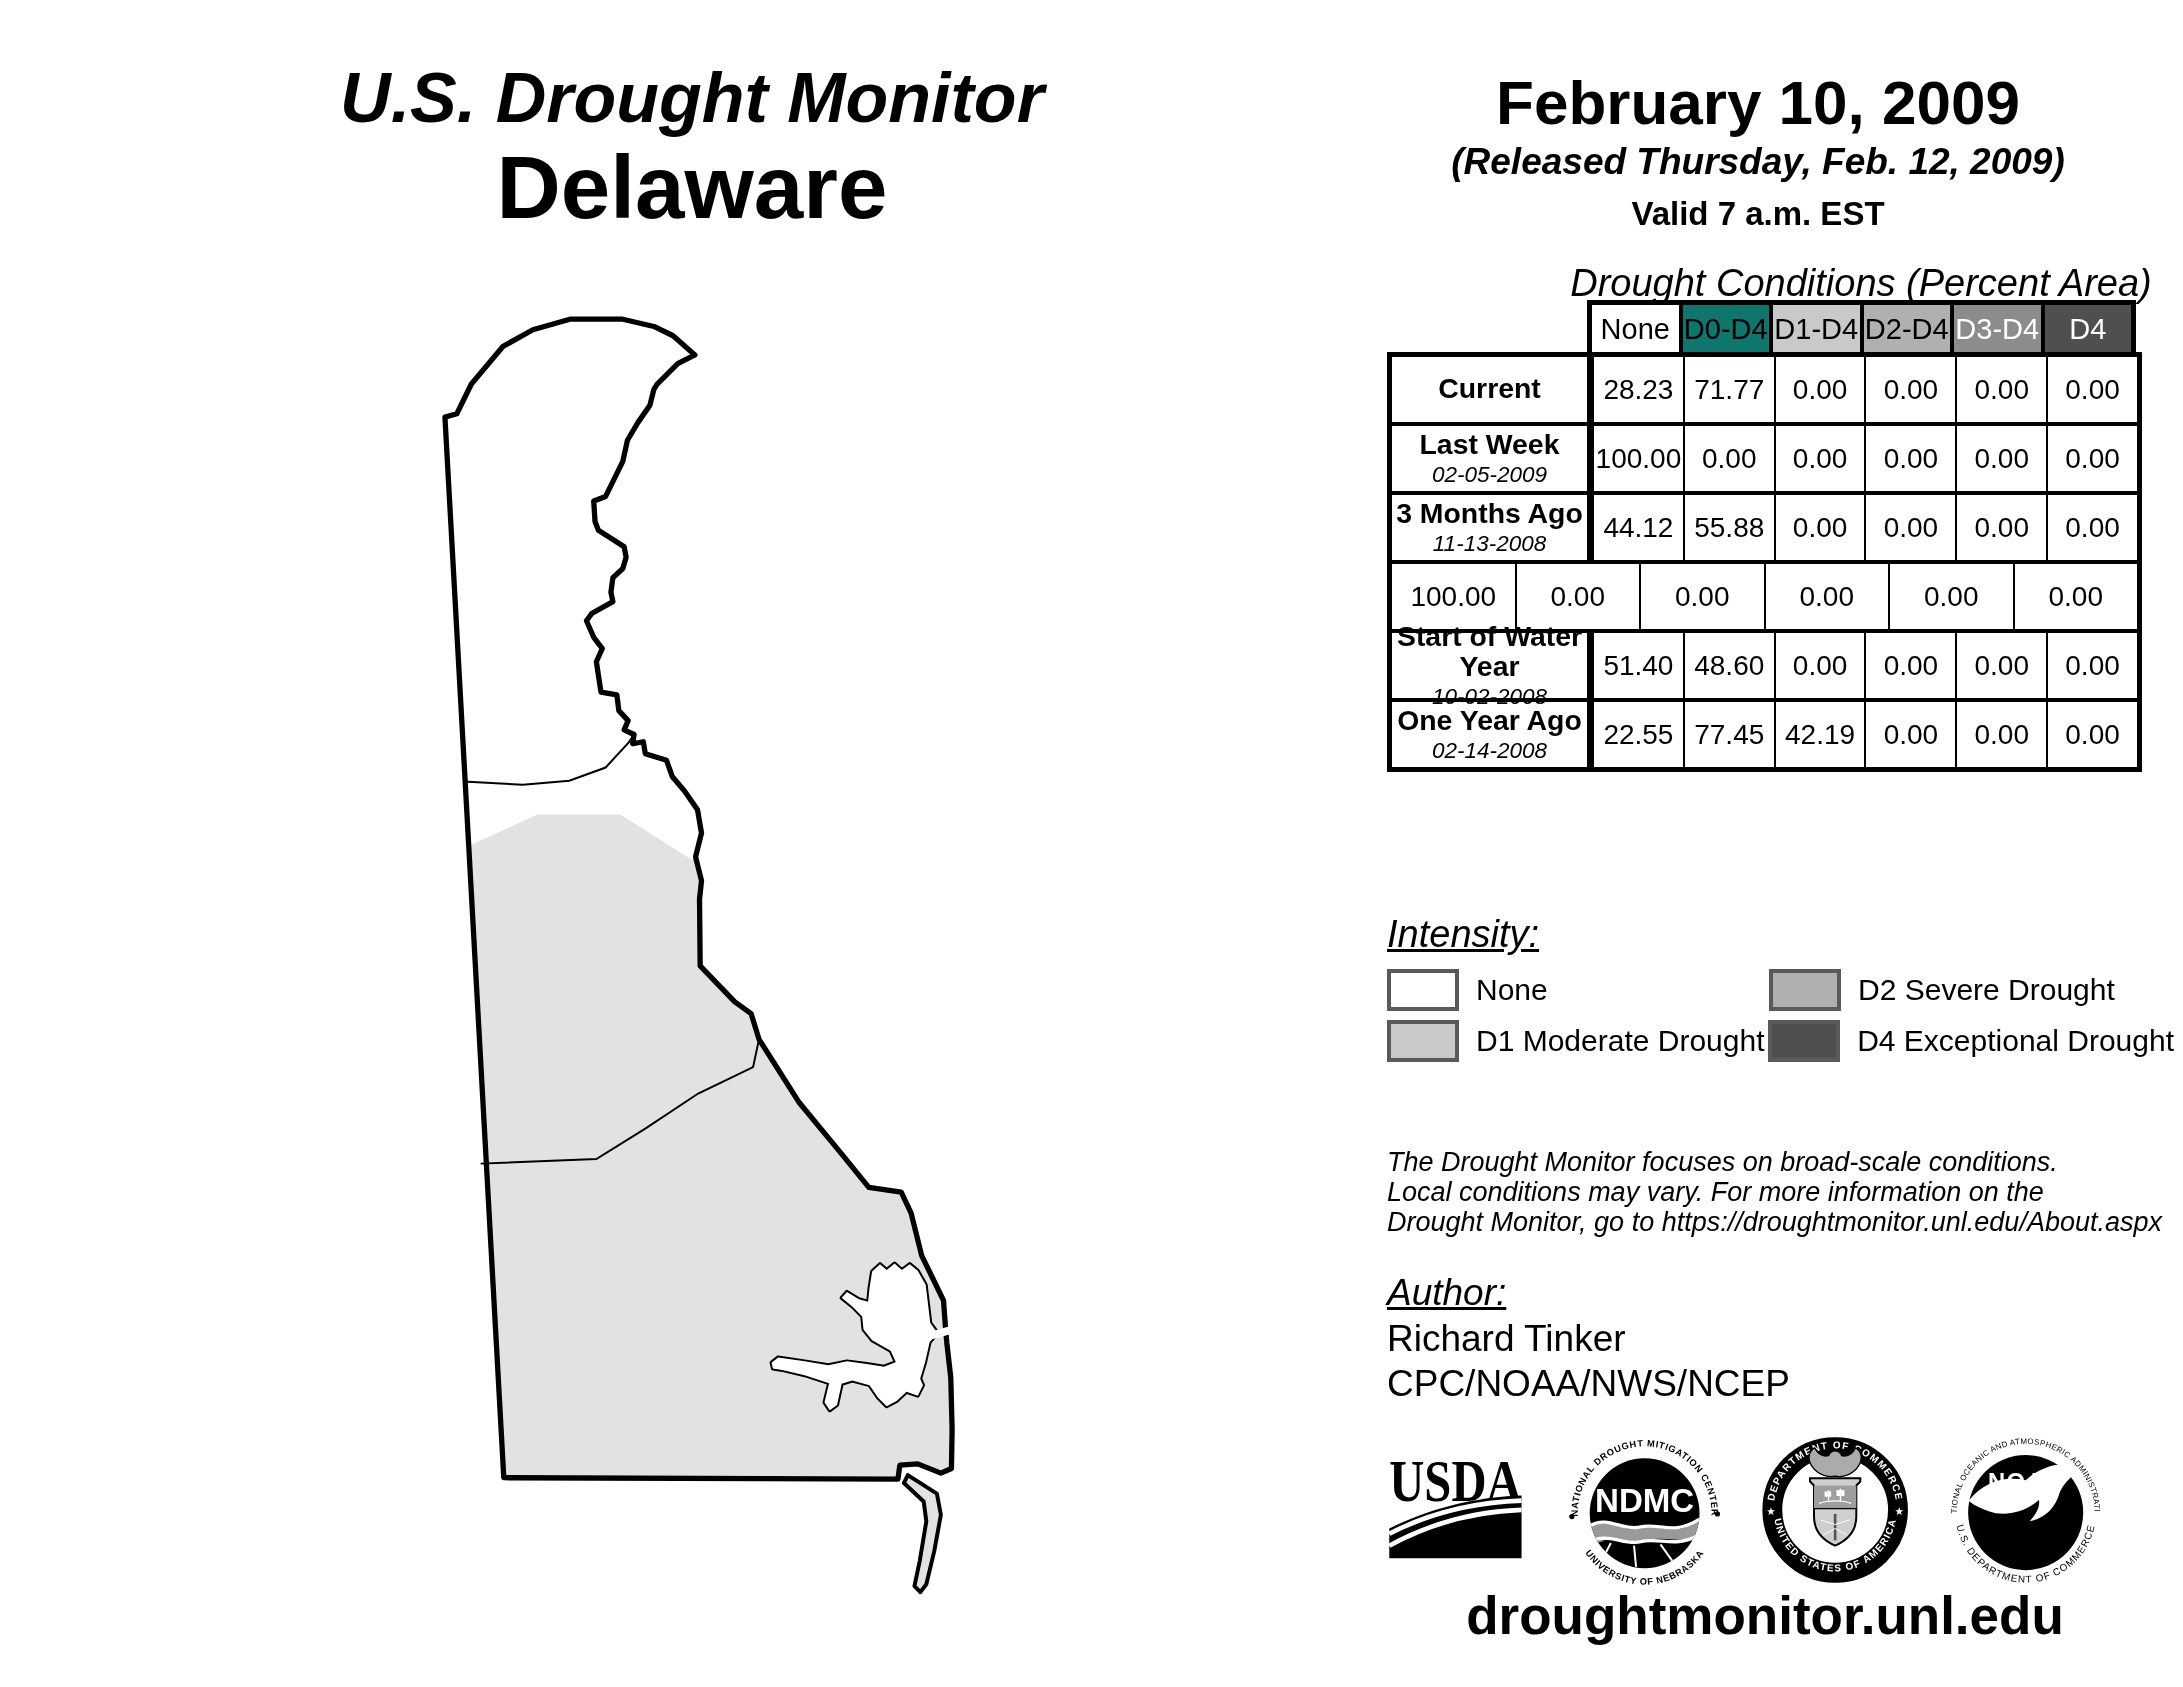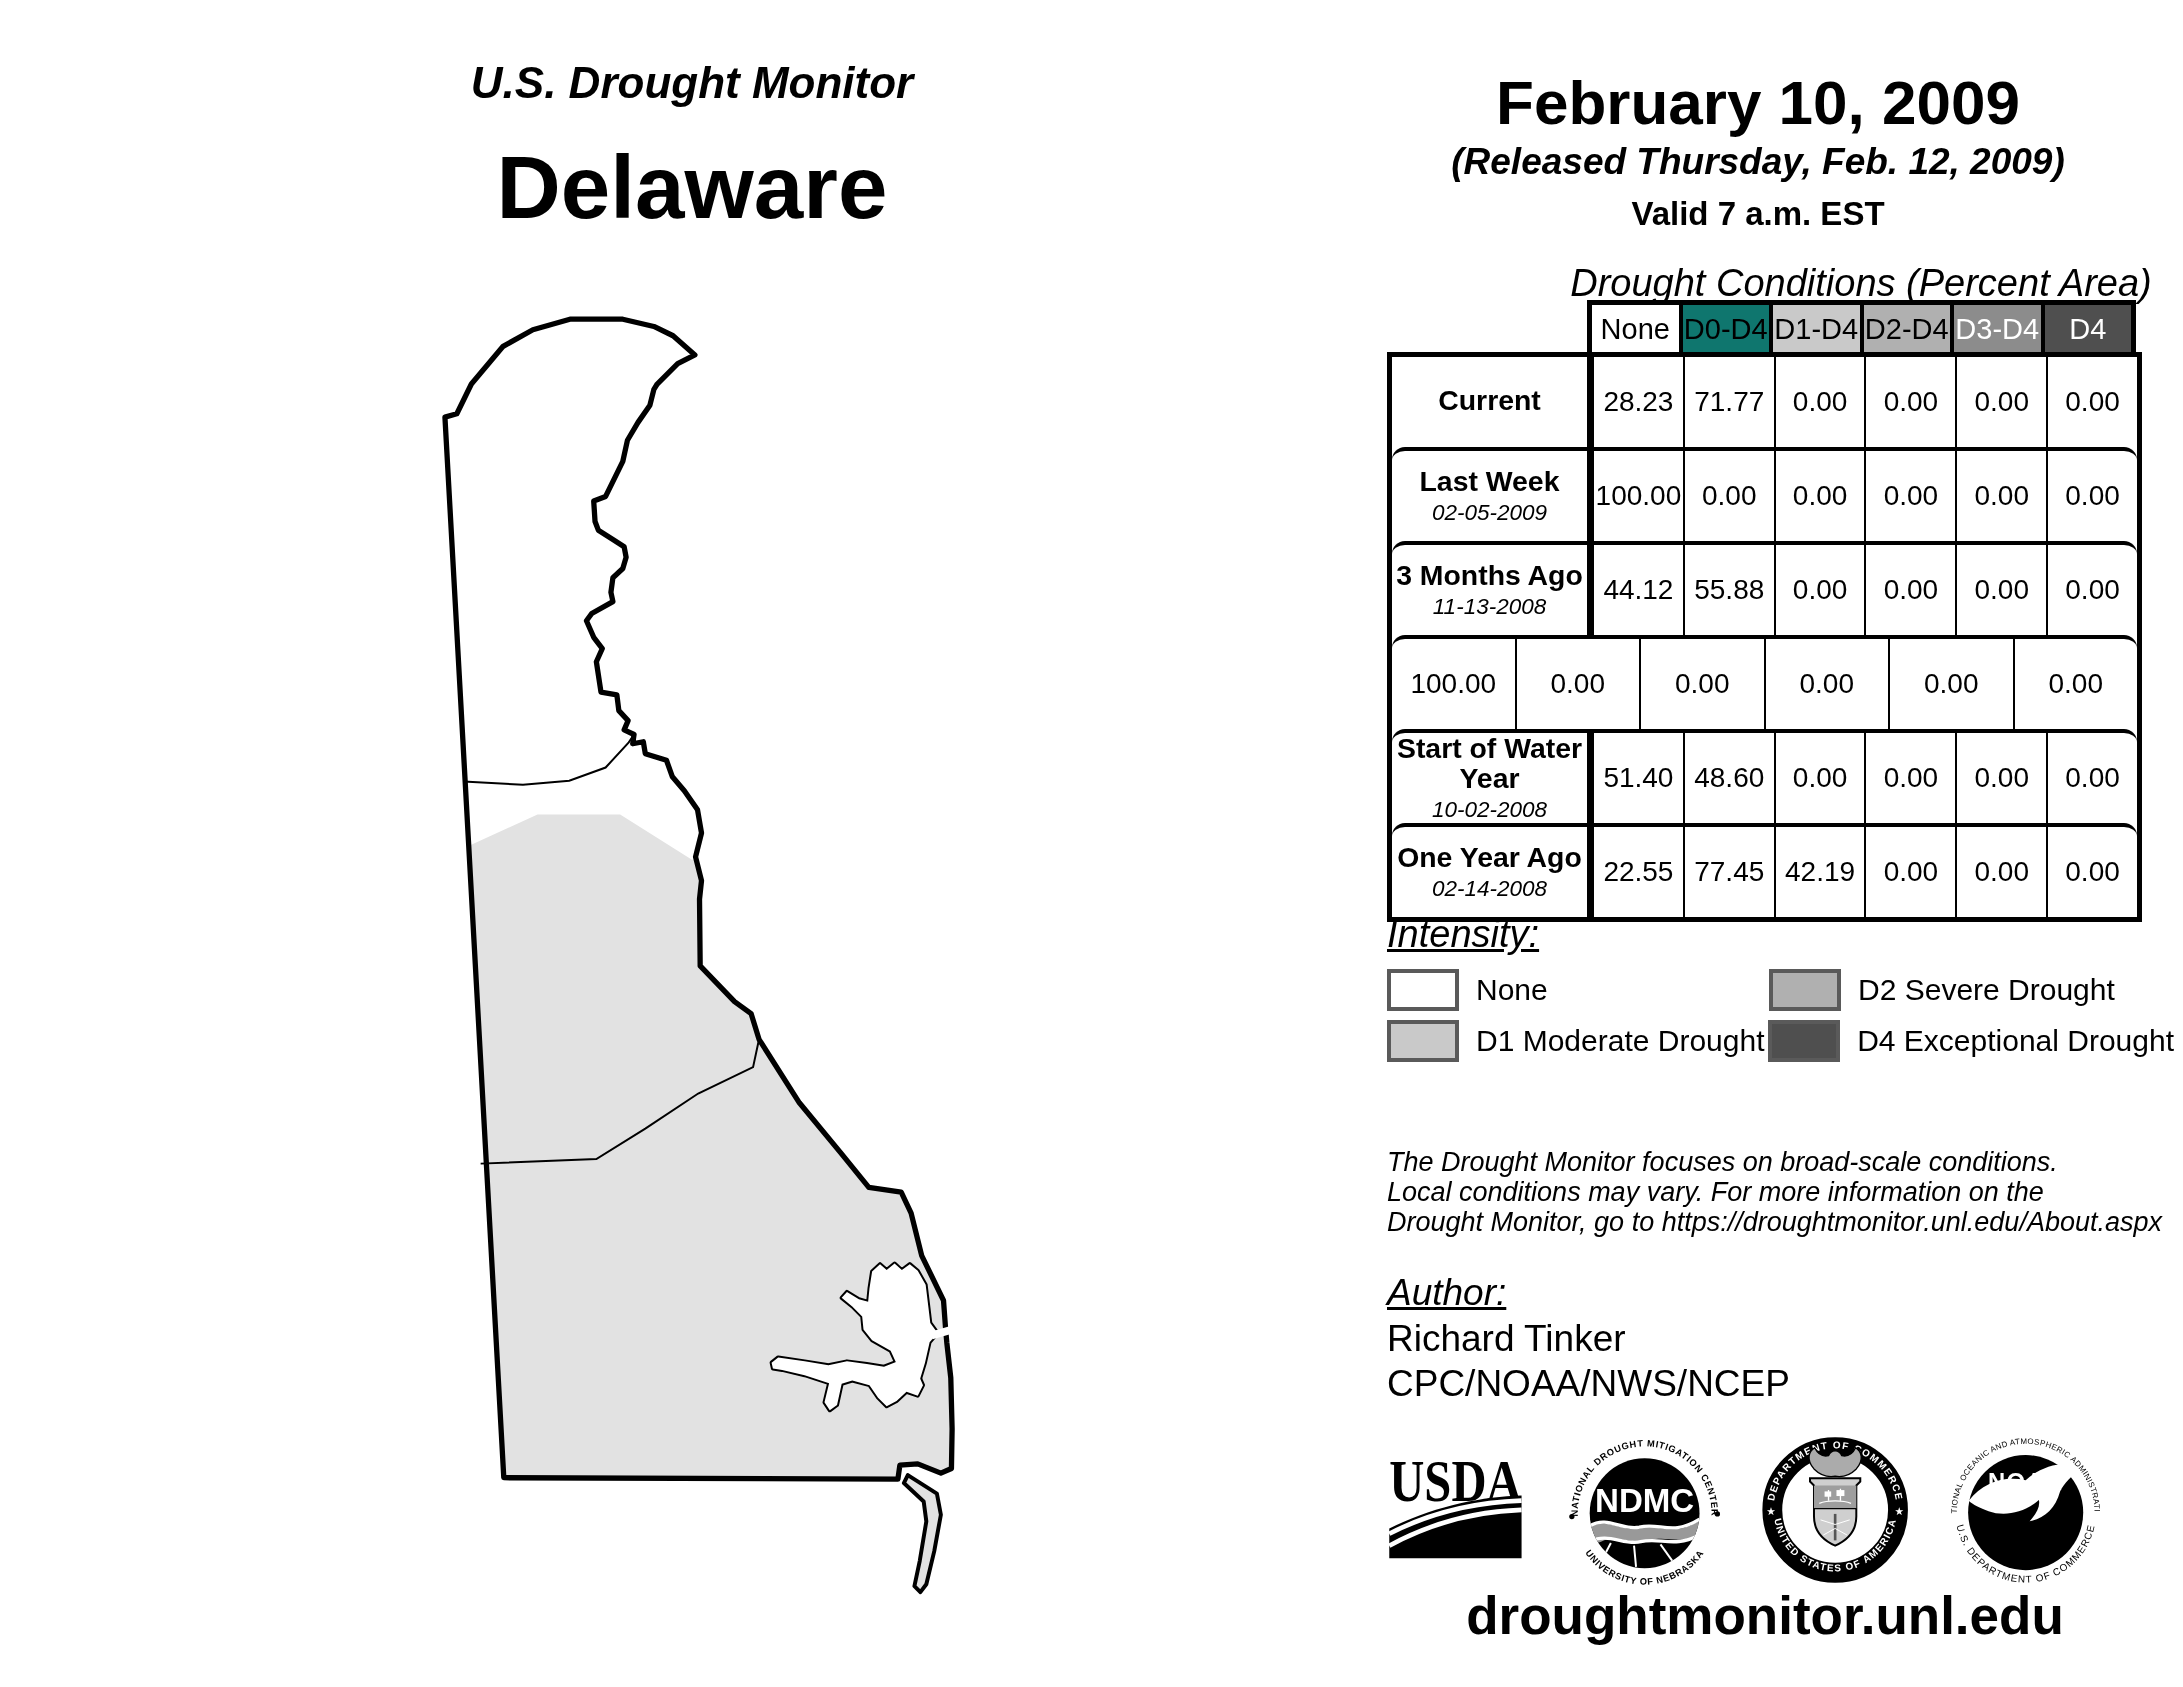--- a/index.html
+++ b/index.html
@@ -3,36 +3,36 @@
 <meta charset="utf-8">
 <style>
   html,body{margin:0;padding:0;}
   body{
     width:2183px;height:1687px;position:relative;background:#fff;
     font-family:"Liberation Sans", sans-serif;color:#000;overflow:hidden;
   }
   .abs{position:absolute;}
   
   .title-wrap{left:262px;top:0;width:860px;text-align:center;}
-  .report-title{position:absolute;left:0;top:58px;width:860px;font-size:44px;font-weight:bold;font-style:italic;}
+  .report-title{position:absolute;left:0;top:58px;width:860px;font-size:70px;font-weight:bold;font-style:italic;}
   .region-title{position:absolute;left:0;top:136px;width:860px;font-size:89px;font-weight:bold;}
   
   .date-wrap{left:1328px;top:0;width:860px;text-align:center;}
   .map-date{position:absolute;left:0;top:67px;width:860px;font-size:62px;font-weight:bold;}
   .released{position:absolute;left:0;top:141px;width:860px;font-size:37px;font-weight:bold;font-style:italic;}
   .valid{position:absolute;left:0;top:195px;width:860px;font-size:33px;font-weight:bold;}
   
   .tbl-title{left:1530px;top:262px;width:662px;text-align:center;font-size:38px;font-style:italic;}
   .tbl{left:1387px;top:300px;width:767px;height:595px;}
   .tbl-header{position:absolute;left:200px;top:0;width:549px;height:58px;border:5.3px solid #000;box-sizing:border-box;display:flex;}
   .hcell{flex:1;display:flex;align-items:center;justify-content:center;font-size:29px;border-left:4.6px solid #000;}
   .hcell:first-child{border-left:none;}
   .hc-dark{color:#fff;text-align:right;}
   .tbl-body{position:absolute;left:0;top:52px;width:755px;border:5.3px solid #000;box-sizing:border-box;background:#fff;}
-  .trow{display:flex;height:90px;border-top:4px solid #000;border-radius:13px;}
+  .trow{display:flex;height:65px;border-top:4px solid #000;}
   .trow:first-child{border-top:none;}
   .lcell{width:195px;border-right:5.3px solid #000;display:flex;flex-direction:column;align-items:center;justify-content:center;text-align:center;box-sizing:content-box;}
   .lcell .lbl{font-size:28.4px;font-weight:bold;line-height:1.06;}
   .lcell .ldate{font-size:22.5px;font-style:italic;margin-top:3.3px;}
   .vcell{flex:1;display:flex;align-items:center;justify-content:center;font-size:28px;border-left:2.6px solid #000;}
   .vcell:first-child{border-left:none;}
   
   .intensity-title{left:1387px;top:913px;font-size:38px;font-style:italic;text-decoration:underline;}
   .legend{left:1387px;top:969px;width:787px;}
   .lg-row{display:flex;height:42px;margin-bottom:9.3px;align-items:center;}

